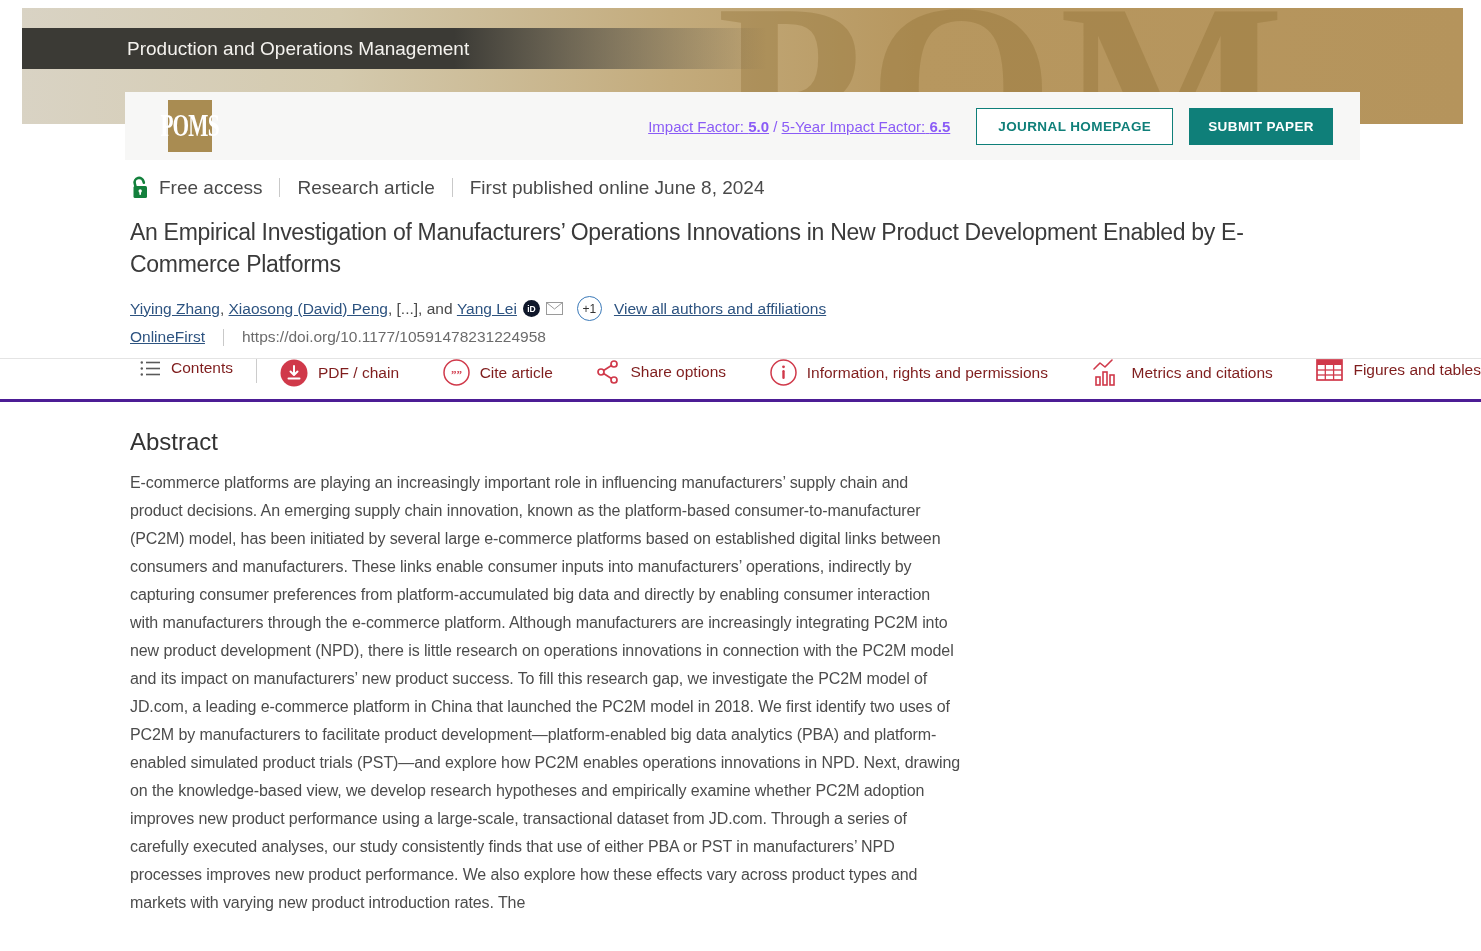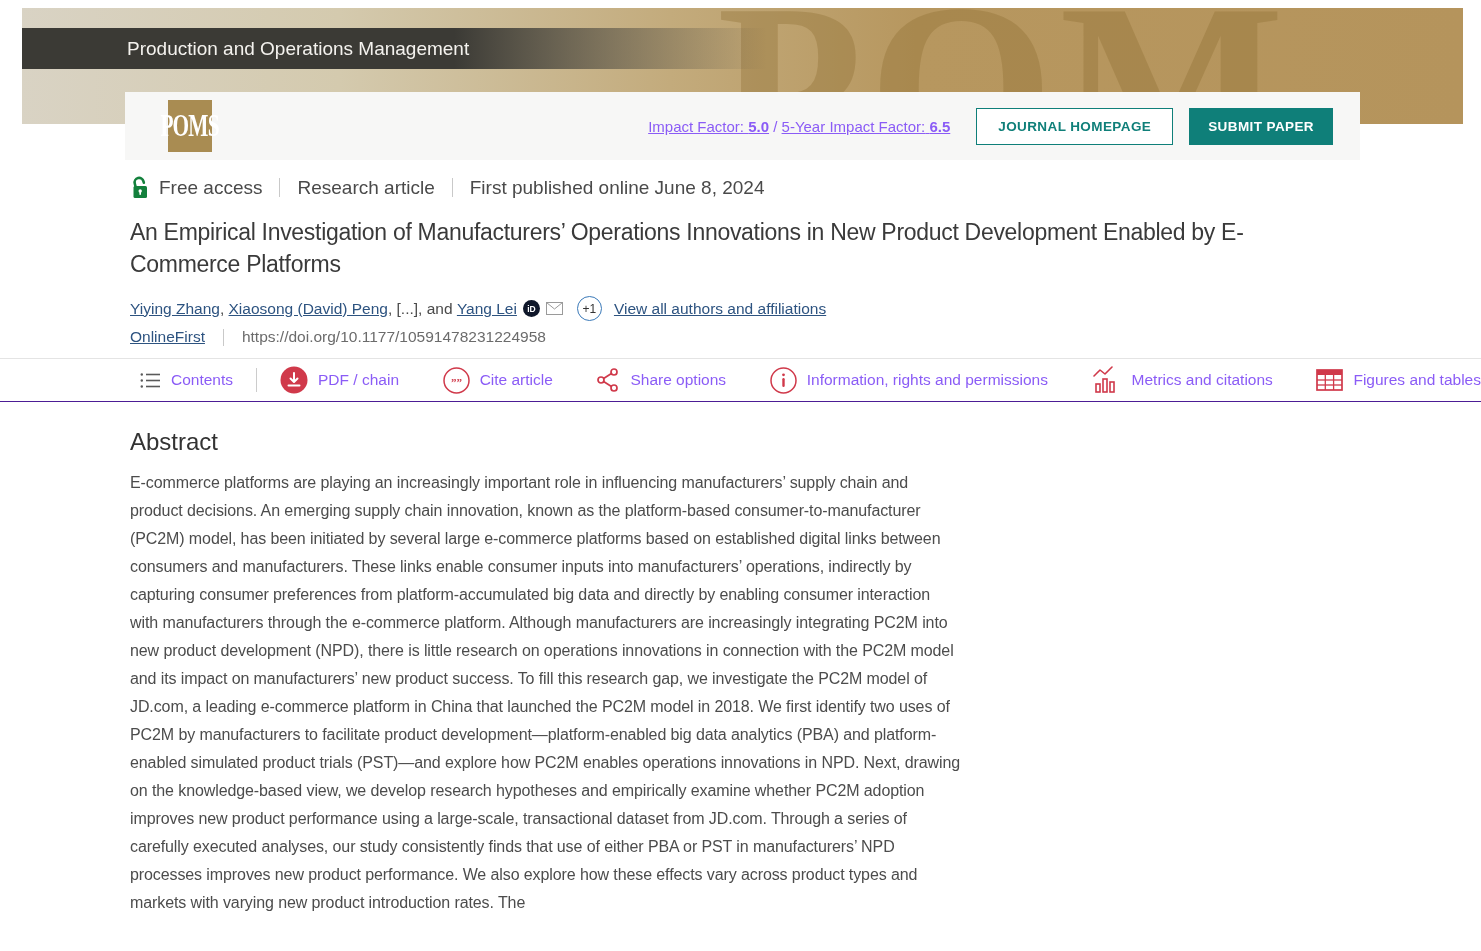--- a/index.html
+++ b/index.html
@@ -57,23 +57,23 @@
   .plus-badge { width:25px; height:25px; border-radius:50%;
     border:1.5px solid #3a79b8; color:#333333; font-size:12px;
     display:inline-flex; align-items:center; justify-content:center;
     margin:0 12px 0 6px; }
   .doi-row { position:absolute; left:130px; top:328px; font-size:15.5px;
     color:#6b6b6b; display:flex; align-items:center; }
   .doi-row .vdiv { width:1px; height:17px; background:#c9c9c9; margin:0 18px; }
 
   
   .toolbar { position:absolute; left:0; top:358px; width:1481px; height:44px;
-    background:#ffffff; border-top:1px solid #e4e4e4; border-bottom:1px solid #4c1d95;
-    display:flex; align-items:center; padding-left:140px; font-size:15.5px;
-    color:#8b5cf6; }
+    background:#ffffff; border-top:1px solid #e4e4e4; border-bottom:3px solid #4c1d95;
+    display:flex; align-items:flex-start; padding-left:140px; font-size:15.5px;
+    color:#7f1d1d; }
   .tb-item { display:flex; align-items:center; gap:10px; cursor:pointer;
     white-space:nowrap; }
   .toolbar .vdiv { width:1px; height:24px; background:#cccccc; margin:0 23px; }
   .tb-gap { width:44px; }
 
   
   .abstract-h { position:absolute; left:130px; top:428px; font-size:24px;
     color:#333333; font-weight:normal; }
   .abstract-p { position:absolute; left:130px; top:469px; width:832px;
     font-size:16px; letter-spacing:-0.1px; line-height:28px; color:#4c4c4c; }

